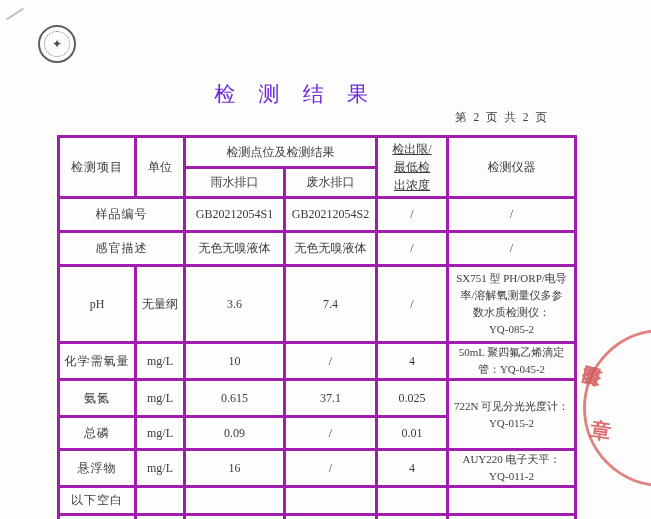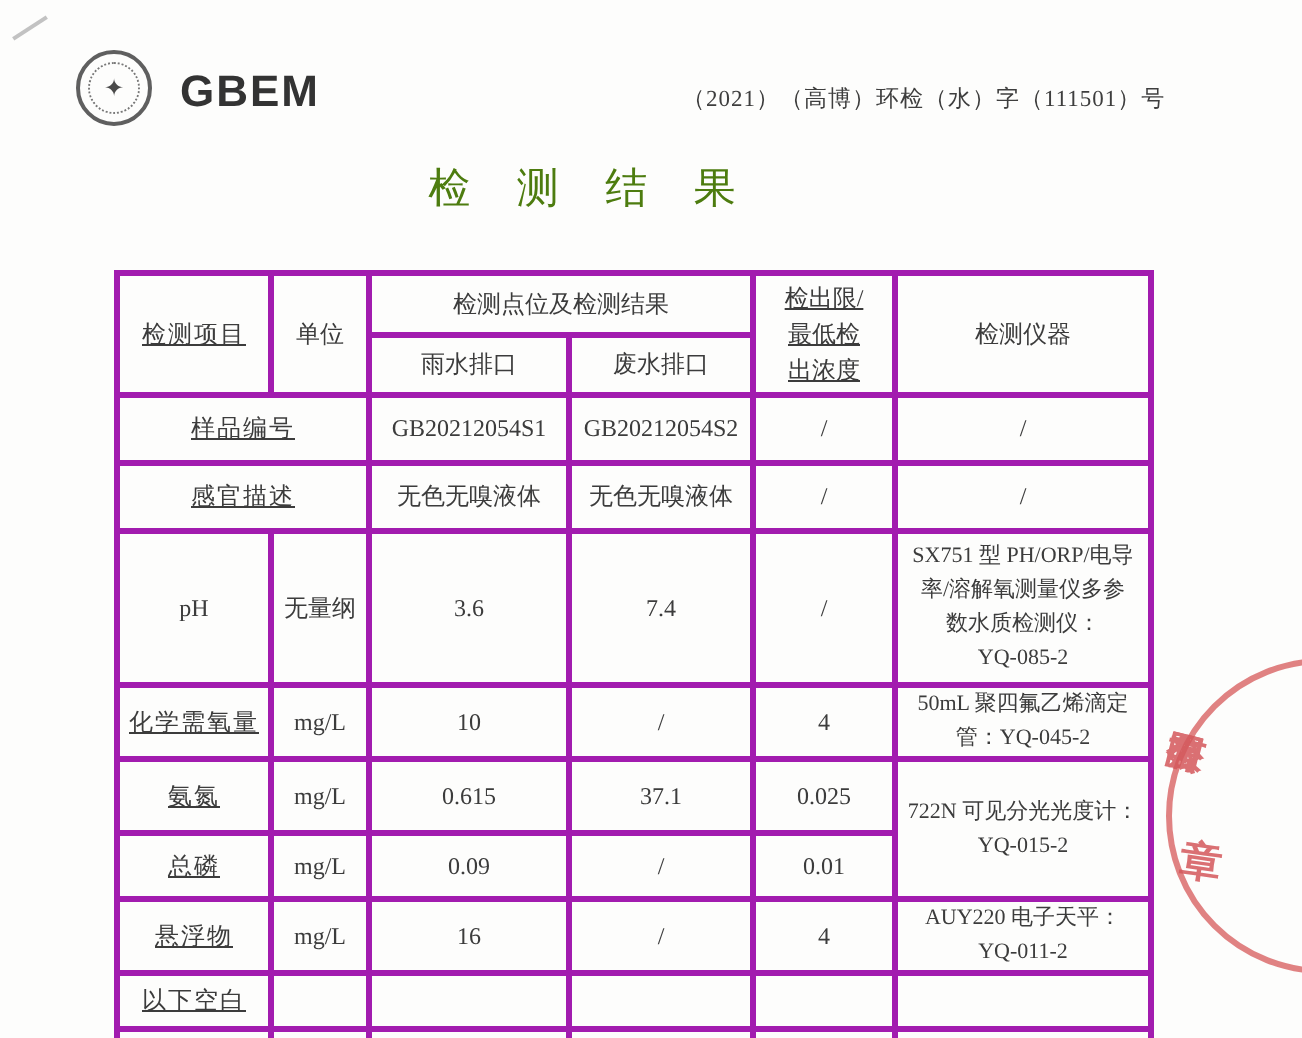--- a/index.html
+++ b/index.html
@@ -35,39 +35,39 @@
   }
   .company-lines{
     margin-left:12px;margin-top:5px;
     font-size:10.5px;line-height:1.3;color:#454545;white-space:pre-line;
   }
   .doc-number{
     position:absolute;left:341px;top:42px;font-size:11.5px;color:#3e3e3e;letter-spacing:0.5px;
   }
   .doc-title{
     position:absolute;left:0;right:60px;top:80px;text-align:center;
-    font-size:21px;color:#4d7c0f;letter-spacing:9px;font-weight:500;
+    font-size:21px;color:#6d28d9;letter-spacing:9px;font-weight:500;
   }
   .page-info{
     position:absolute;left:455px;top:110px;font-size:11.5px;letter-spacing:2px;color:#3e3e3e;
   }
 
   
   table.results{
     position:absolute;left:57px;top:135px;width:517px;
     border-collapse:collapse;table-layout:fixed;
     font-size:12px;color:#3c3c3c;
   }
   table.results th,table.results td{
     border:3px solid #a21caf;text-align:center;vertical-align:middle;
     font-weight:normal;padding:0 2px;overflow:hidden;
   }
   .multiline{white-space:pre-line;line-height:1.55;font-size:11px;}
   .lim-hdr{white-space:pre-line;line-height:1.5;text-decoration:underline;}
-  .item-cell{letter-spacing:1px;text-decoration:underline;}
+  .item-cell{letter-spacing:1px;}
 
   
   .red-seal{
     position:absolute;left:583px;top:329px;width:152px;height:152px;
     border-radius:50%;border:3px solid rgba(214,88,90,0.75);
     pointer-events:none;
   }
   .seal-arc-text{
     position:absolute;left:586px;top:352px;width:22px;
     color:#d4585c;font-size:19px;line-height:1.0;
@@ -84,27 +84,26 @@
 <body>
 
 <div class="page">
 
   <div class="corner-mark"></div>
 
   <div class="logo-group">
     <div class="logo-seal">
       <div class="logo-seal-inner">✦</div>
     </div>
-    <div class="logo-wordmark">GBEM</div>
   </div>
 
-  <div class="doc-number">（2021）（高博）环检（水）字（111501）号</div>
 
   <div class="doc-title">检 测 结 果</div>
 
+  <div class="page-info">第 2 页 共 2 页</div>
 
   <table class="results">
     <colgroup>
       <col style="width:77px">
         <col style="width:49px">
         <col style="width:100px">
       <col style="width:92px">
         <col style="width:71px">
         <col style="width:128px">
     </colgroup>

